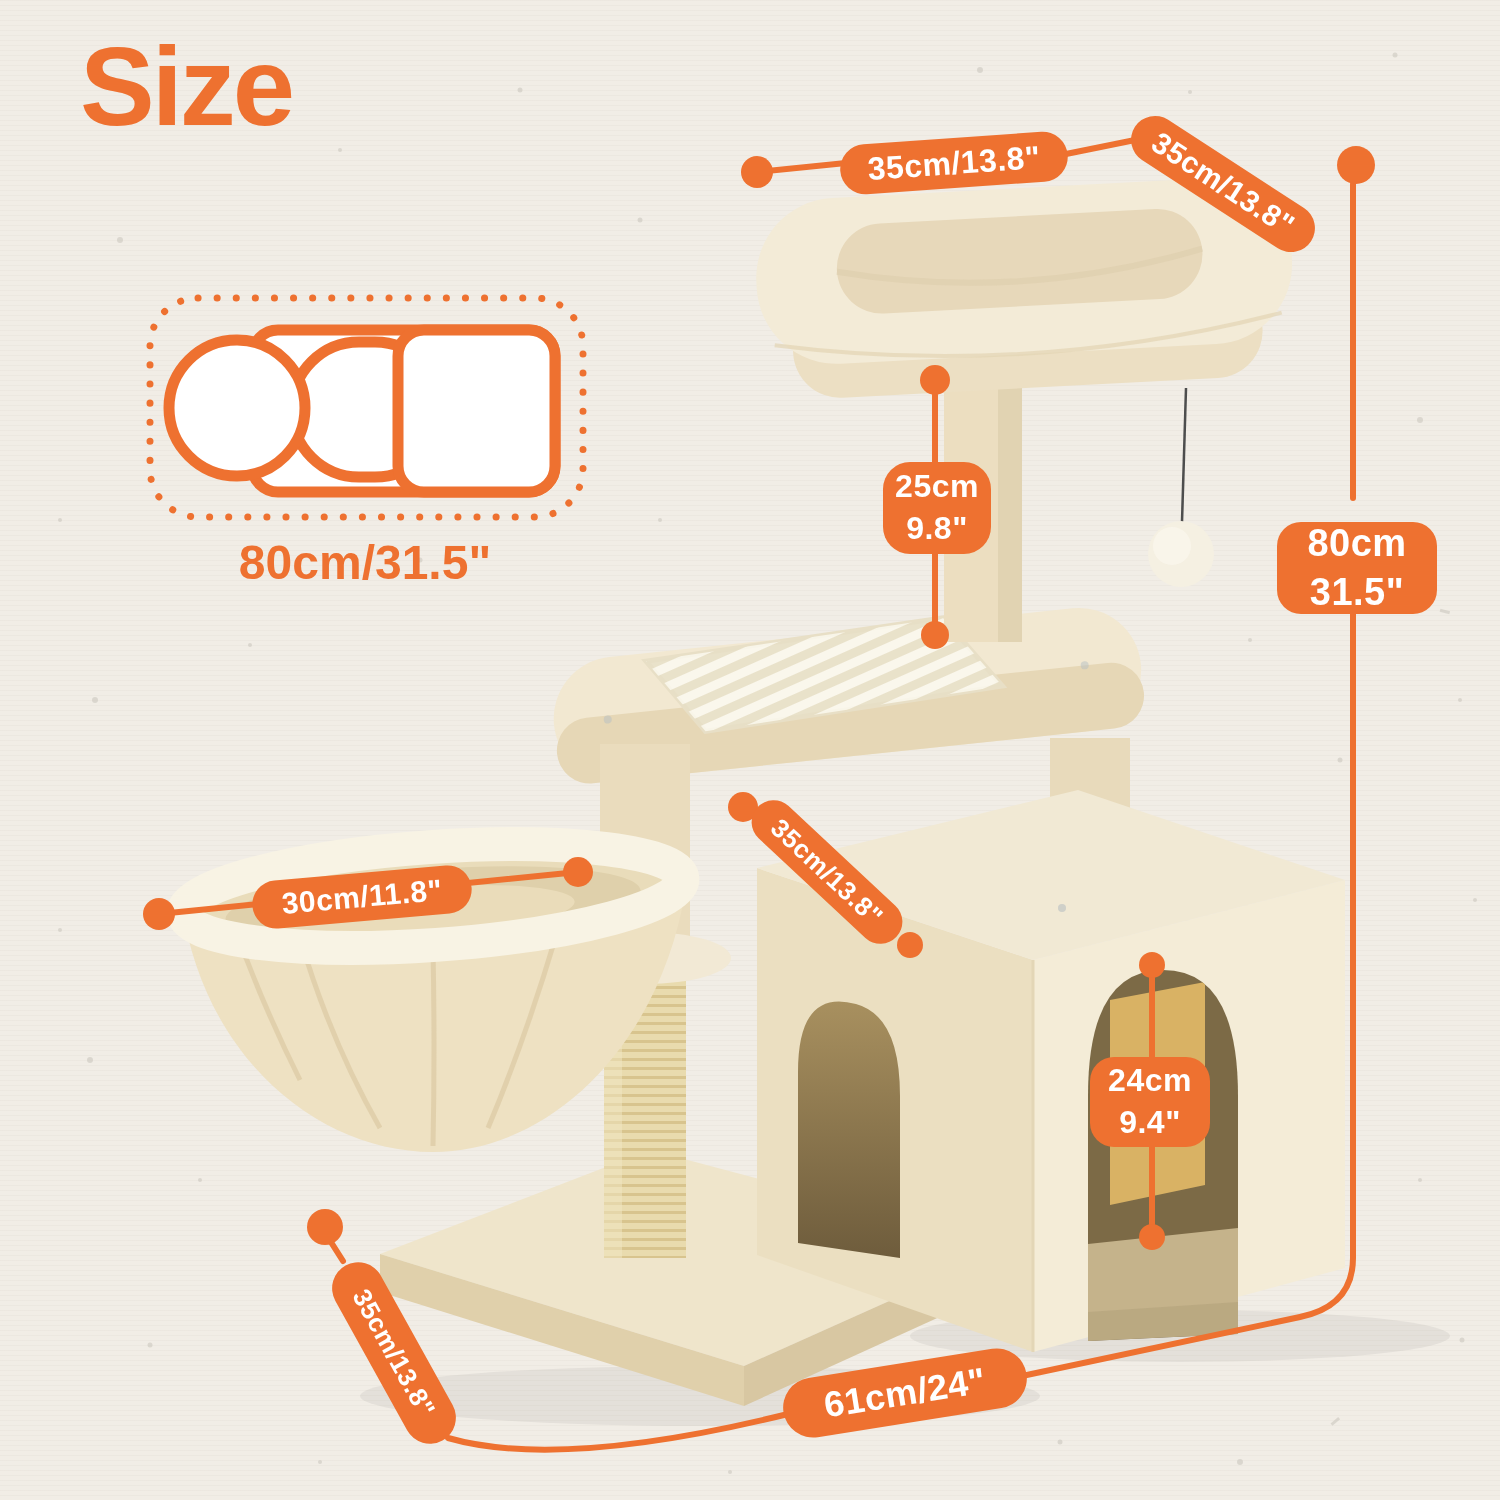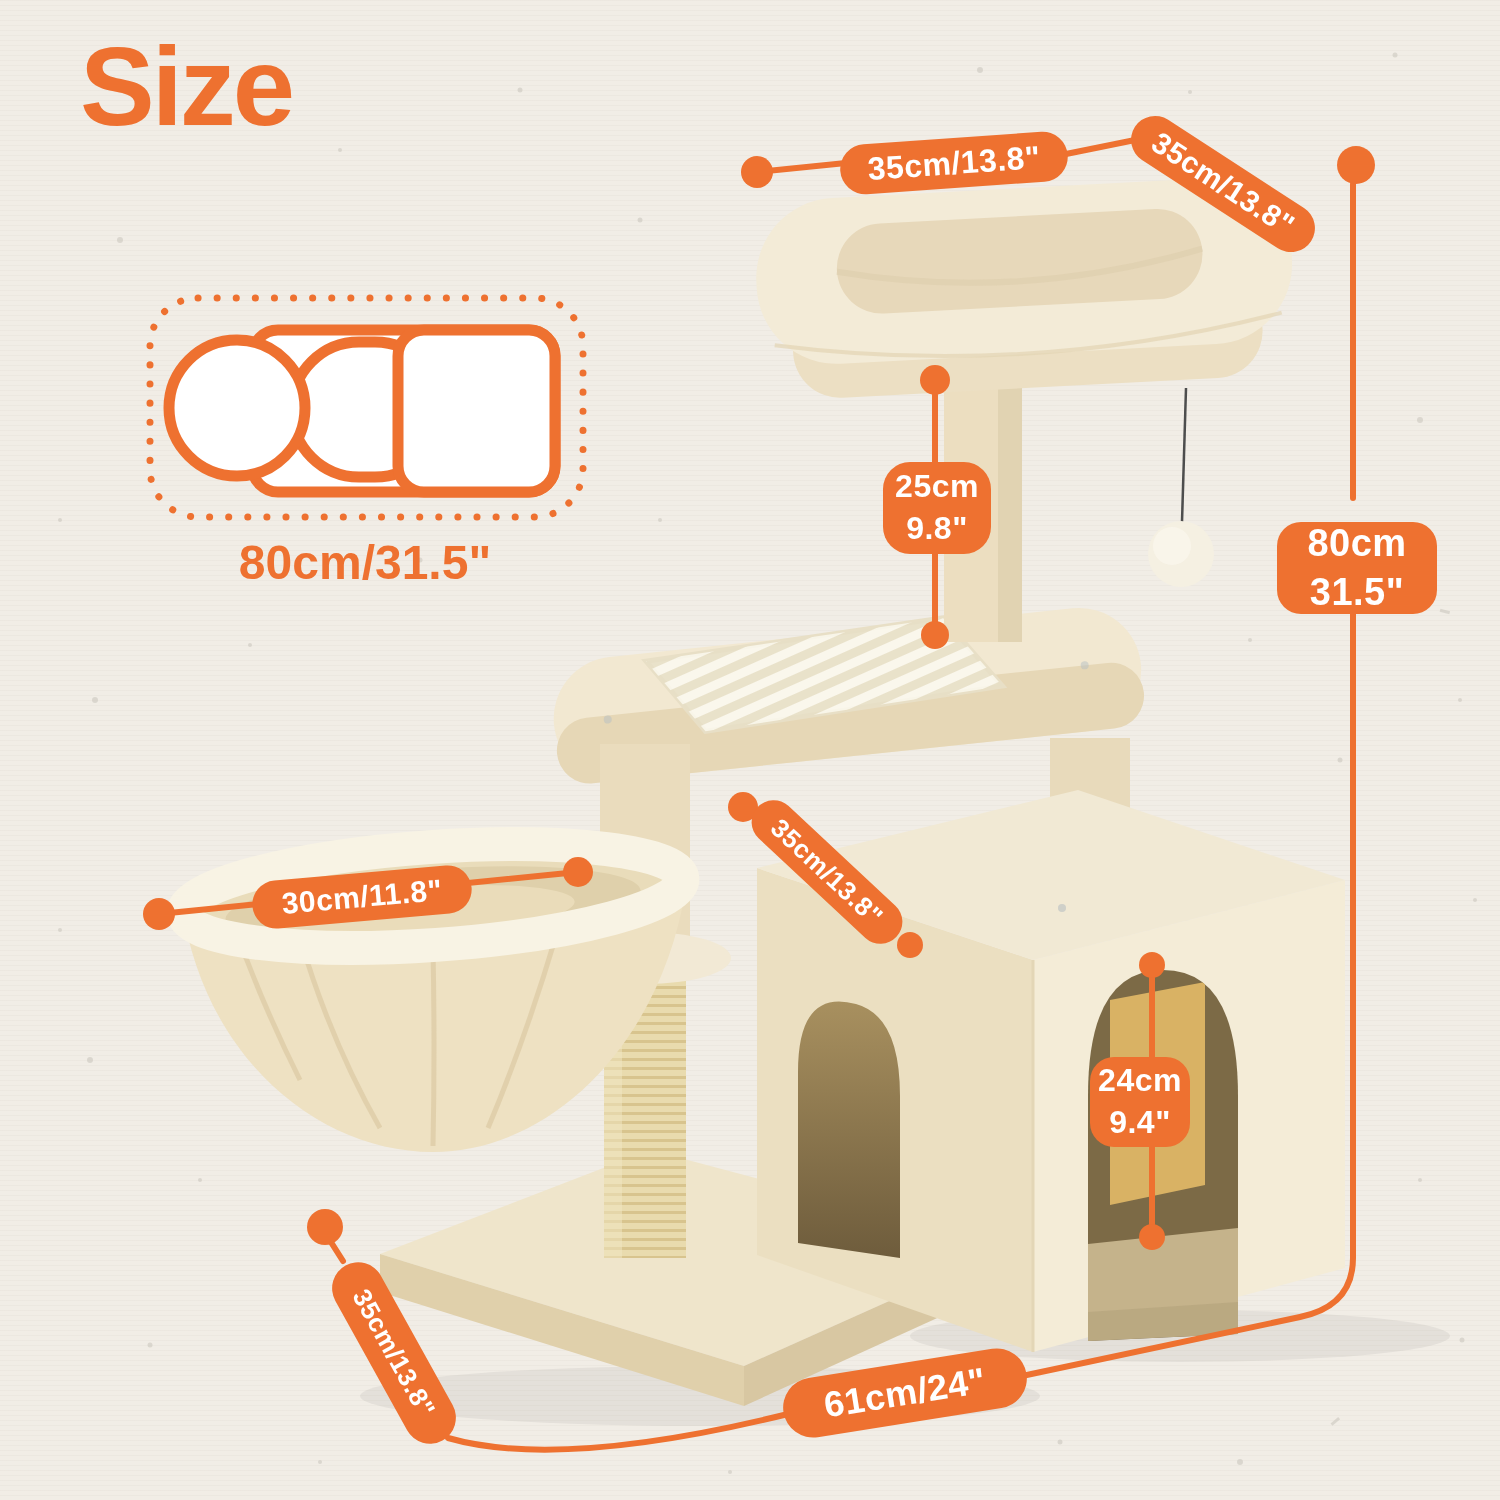--- a/index.html
+++ b/index.html
@@ -216,21 +216,21 @@
 
   <div class="tag" style="left:1277px;top:498px;width:160px;height:92px;font-size:38px;margin-top:24px;">
     <span>80cm</span>
     <span>31.5"</span>
   </div>
 
   <div class="pill" style="left:252px;top:873px;width:220px;height:48px;font-size:30px;transform:rotate(-5deg);">30cm/11.8"</div>
 
   <div class="pill" style="left:732px;top:850px;width:190px;height:44px;font-size:26px;transform:rotate(43deg);">35cm/13.8"</div>
 
-  <div class="tag" style="left:1090px;top:1057px;width:100px;height:90px;font-size:32px;">
+  <div class="tag" style="left:1090px;top:1057px;width:120px;height:90px;font-size:32px;">
     <span>24cm</span>
     <span>9.4"</span>
   </div>
 
   <div class="pill" style="left:294px;top:1327px;width:200px;height:52px;font-size:26px;transform:rotate(61deg);">35cm/13.8"</div>
 
   <div class="pill" style="left:782px;top:1363px;width:246px;height:60px;font-size:36px;transform:rotate(-9deg);">61cm/24"</div>
 
 </div>
 

